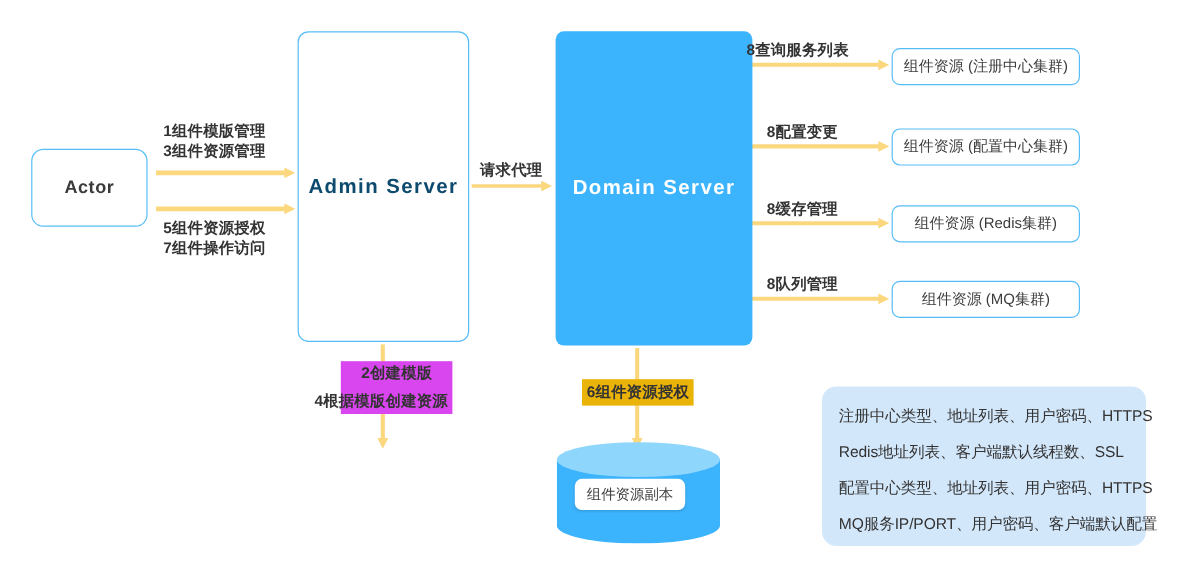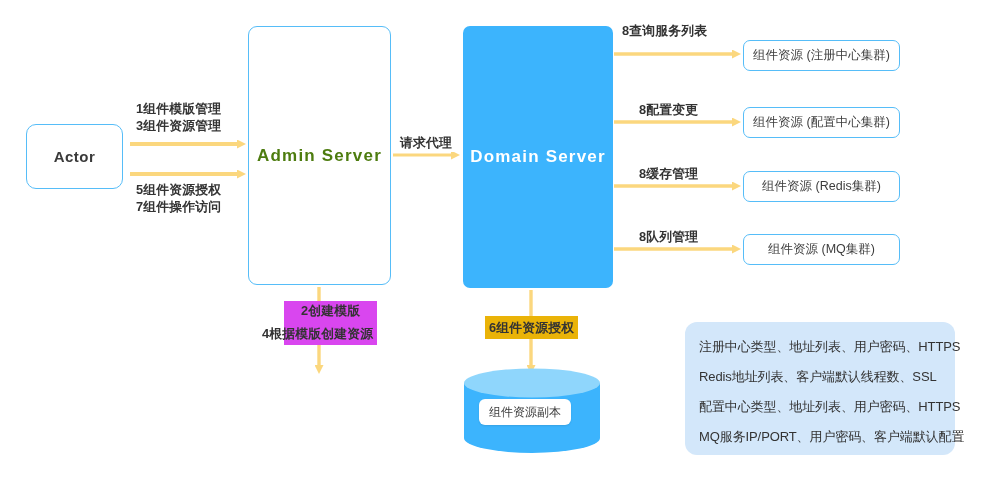--- a/index.html
+++ b/index.html
@@ -43,26 +43,26 @@
     color: #3a3a3a;
   }
 
   .admin-box {
     left: 248px; top: 26px; width: 143px; height: 259px;
     border-radius: 9px;
   }
   .admin-label {
     font-size: 17px;
     font-weight: bold;
-    color: #4d7c0f;
+    color: #0c4a6e;
     letter-spacing: 1.2px;
   }
 
   .domain-box {
-    left: 463px; top: 26px; width: 150px; height: 262px;
+    left: 463px; top: 26px; width: 164px; height: 262px;
     background: #3CB4FD;
     border: none;
     border-radius: 7px;
   }
   .domain-label {
     font-size: 17px;
     font-weight: bold;
     color: #ffffff;
     letter-spacing: 1.2px;
   }
@@ -176,21 +176,21 @@
 
   <div class="abs" style="left:284px; top:301px; background:#d946ef; padding:2px 4px; text-align:center;">
     <div class="edge-label">2创建模版</div>
     <div class="edge-label" style="margin-top:6px; margin-left:-26px;">4根据模版创建资源</div>
   </div>
 
   <div class="abs" style="left:485px; top:316px; background:#eab308; padding:2px 4px;">
     <span class="edge-label">6组件资源授权</span>
   </div>
 
-  <div class="abs edge-label" style="left:622px; top:23px;">8查询服务列表</div>
+  <div class="abs edge-label" style="left:622px; top:34px;">8查询服务列表</div>
   <div class="abs node-box res-box" style="left:743px; top:40px;">
     <span class="res-label">组件资源 (注册中心集群)</span>
   </div>
 
   <div class="abs edge-label" style="left:639px; top:102px;">8配置变更</div>
   <div class="abs node-box res-box" style="left:743px; top:107px;">
     <span class="res-label">组件资源 (配置中心集群)</span>
   </div>
 
   <div class="abs edge-label" style="left:639px; top:166px;">8缓存管理</div>

